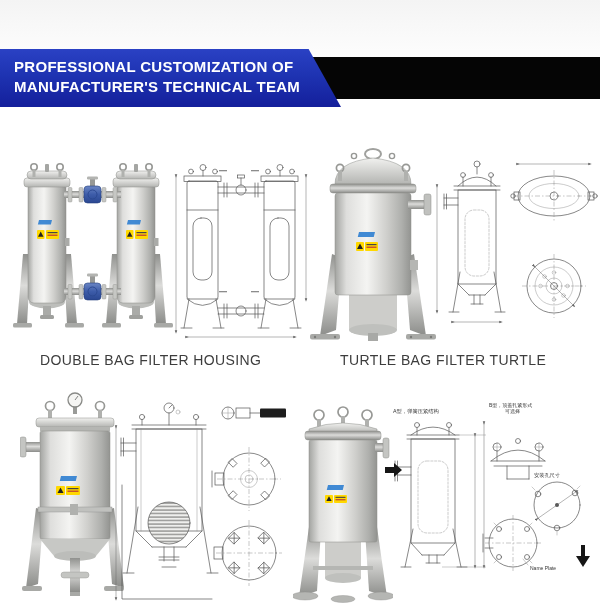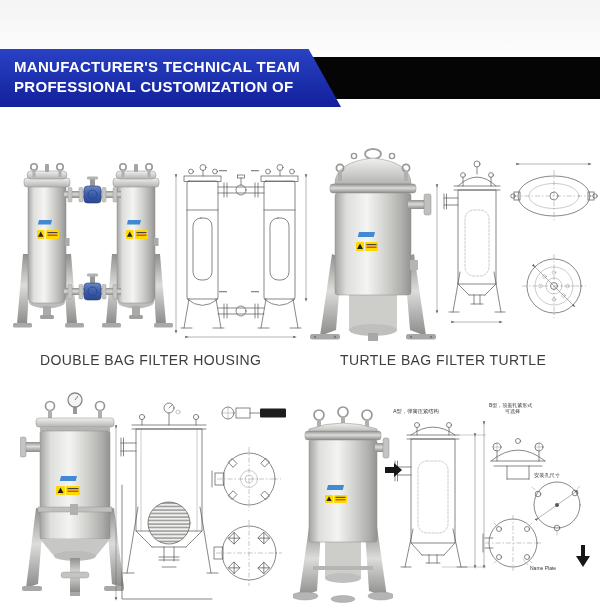--- a/index.html
+++ b/index.html
@@ -116,22 +116,22 @@
           <line x1="44" y1="139" x2="49" y2="168"></line>
         <line x1="9" y1="168" x2="20" y2="168"></line>
           <line x1="41" y1="168" x2="52" y2="168"></line>
       </g>
     </defs>
   </svg>
 
   <div class="banner-black"></div>
   <div class="banner-blue">
     <div class="banner-text">
+      <div>PROFESSIONAL CUSTOMIZATION OF</div>
       <div>MANUFACTURER'S TECHNICAL TEAM</div>
-      <div>PROFESSIONAL CUSTOMIZATION OF</div>
     </div>
   </div>
 
   <div class="fig" style="left:10px;top:146px;width:165px;height:200px">
     <svg viewBox="0 0 165 200">
       <use href="#dblVessel"></use>
       <use href="#dblVessel" x="89"></use>
       <g>
           <use href="#dblPipe"></use>
         </g>

